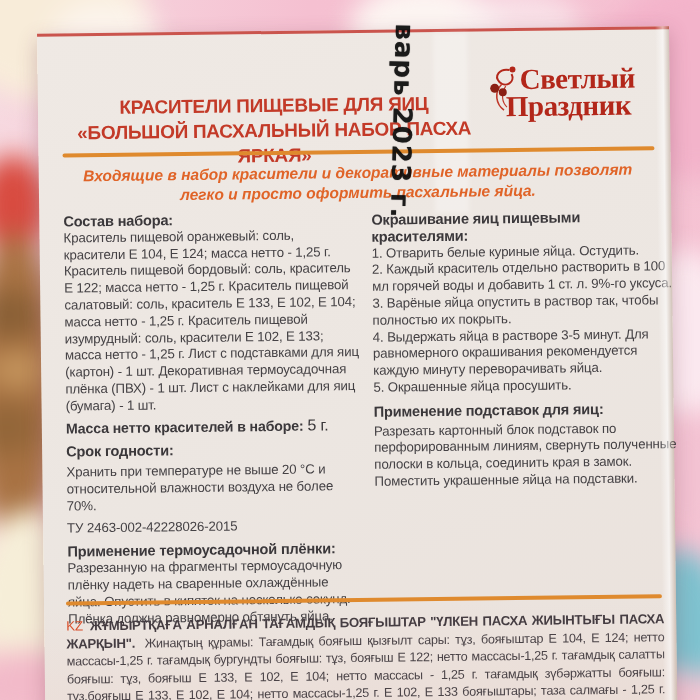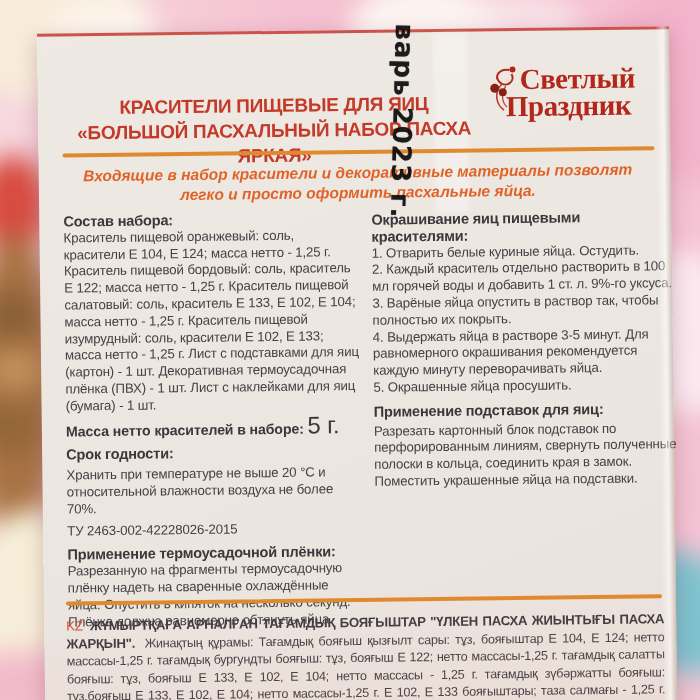--- a/index.html
+++ b/index.html
@@ -50,21 +50,21 @@
   .intro{position:absolute;left:26px;top:133px;width:586px;text-align:center;
          color:#e06428;font-weight:bold;font-style:italic;font-size:15.5px;line-height:19.5px;}
 
   
   .col{position:absolute;color:#454245;font-size:13.3px;line-height:16.8px;letter-spacing:-.15px;}
   .col-left{left:24px;top:180px;width:294px;}
   .col-right{left:332px;top:182px;width:306px;}
   .h{font-weight:bold;font-size:14.6px;color:#3b383b;letter-spacing:-.2px;}
   .mt{margin-top:7px;}
   .netmass{margin-top:5px;font-weight:bold;font-size:14.2px;color:#3b383b;}
-  .netmass .val{font-size:24px;font-weight:normal;}
+  .netmass .val{font-size:16px;font-weight:normal;}
   .tu{margin-top:5px;}
   .step{margin:0;}
 
   
   .kz{position:absolute;left:22px;top:584px;width:598px;text-align:justify;
       color:#4a4347;font-size:12.6px;line-height:17.2px;letter-spacing:-.25px;}
   .kz b{font-size:13.2px;color:#453d42;}
   .kz .mark{color:#d8502c;font-weight:normal;font-size:13.4px;margin-right:7px;}
   .kz .hdr{margin-right:4px;}
 

